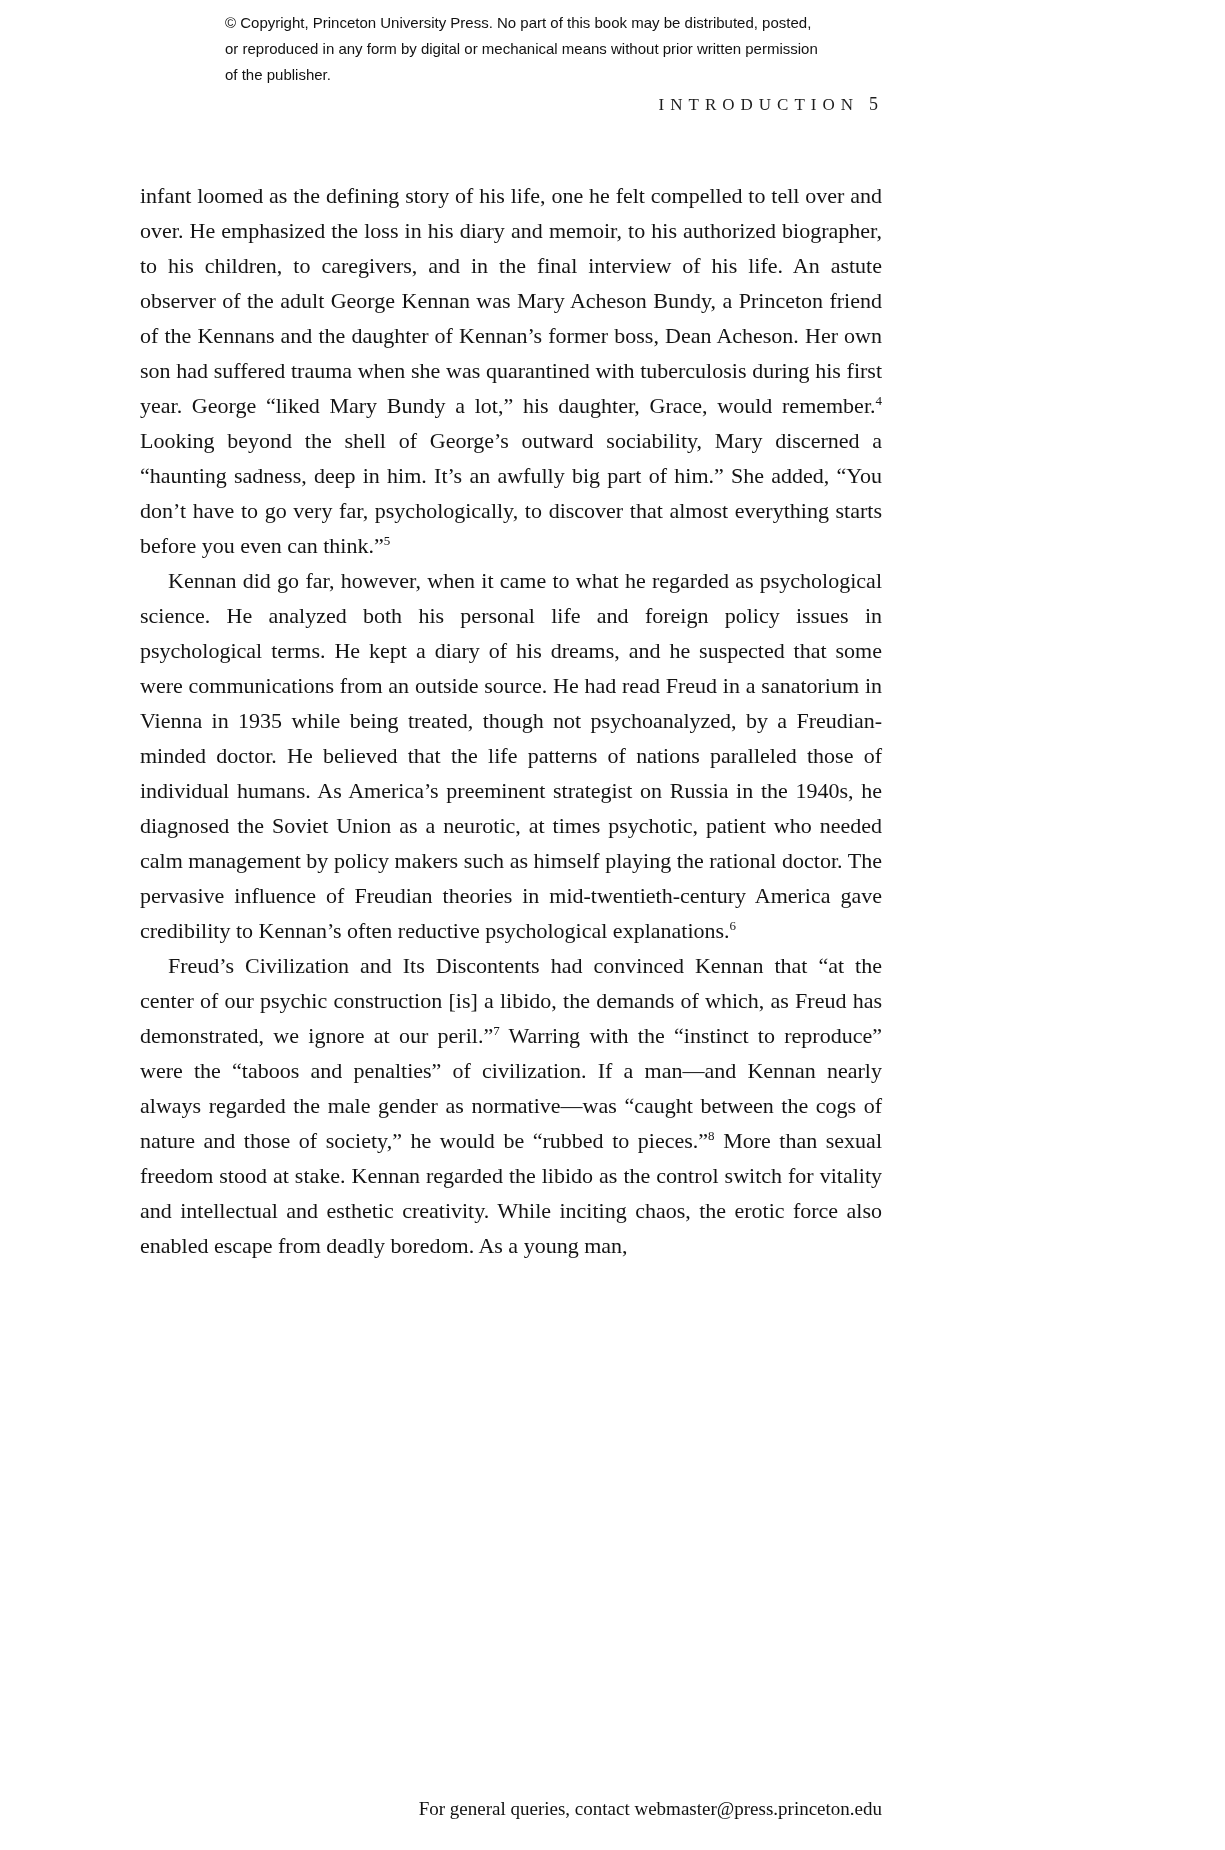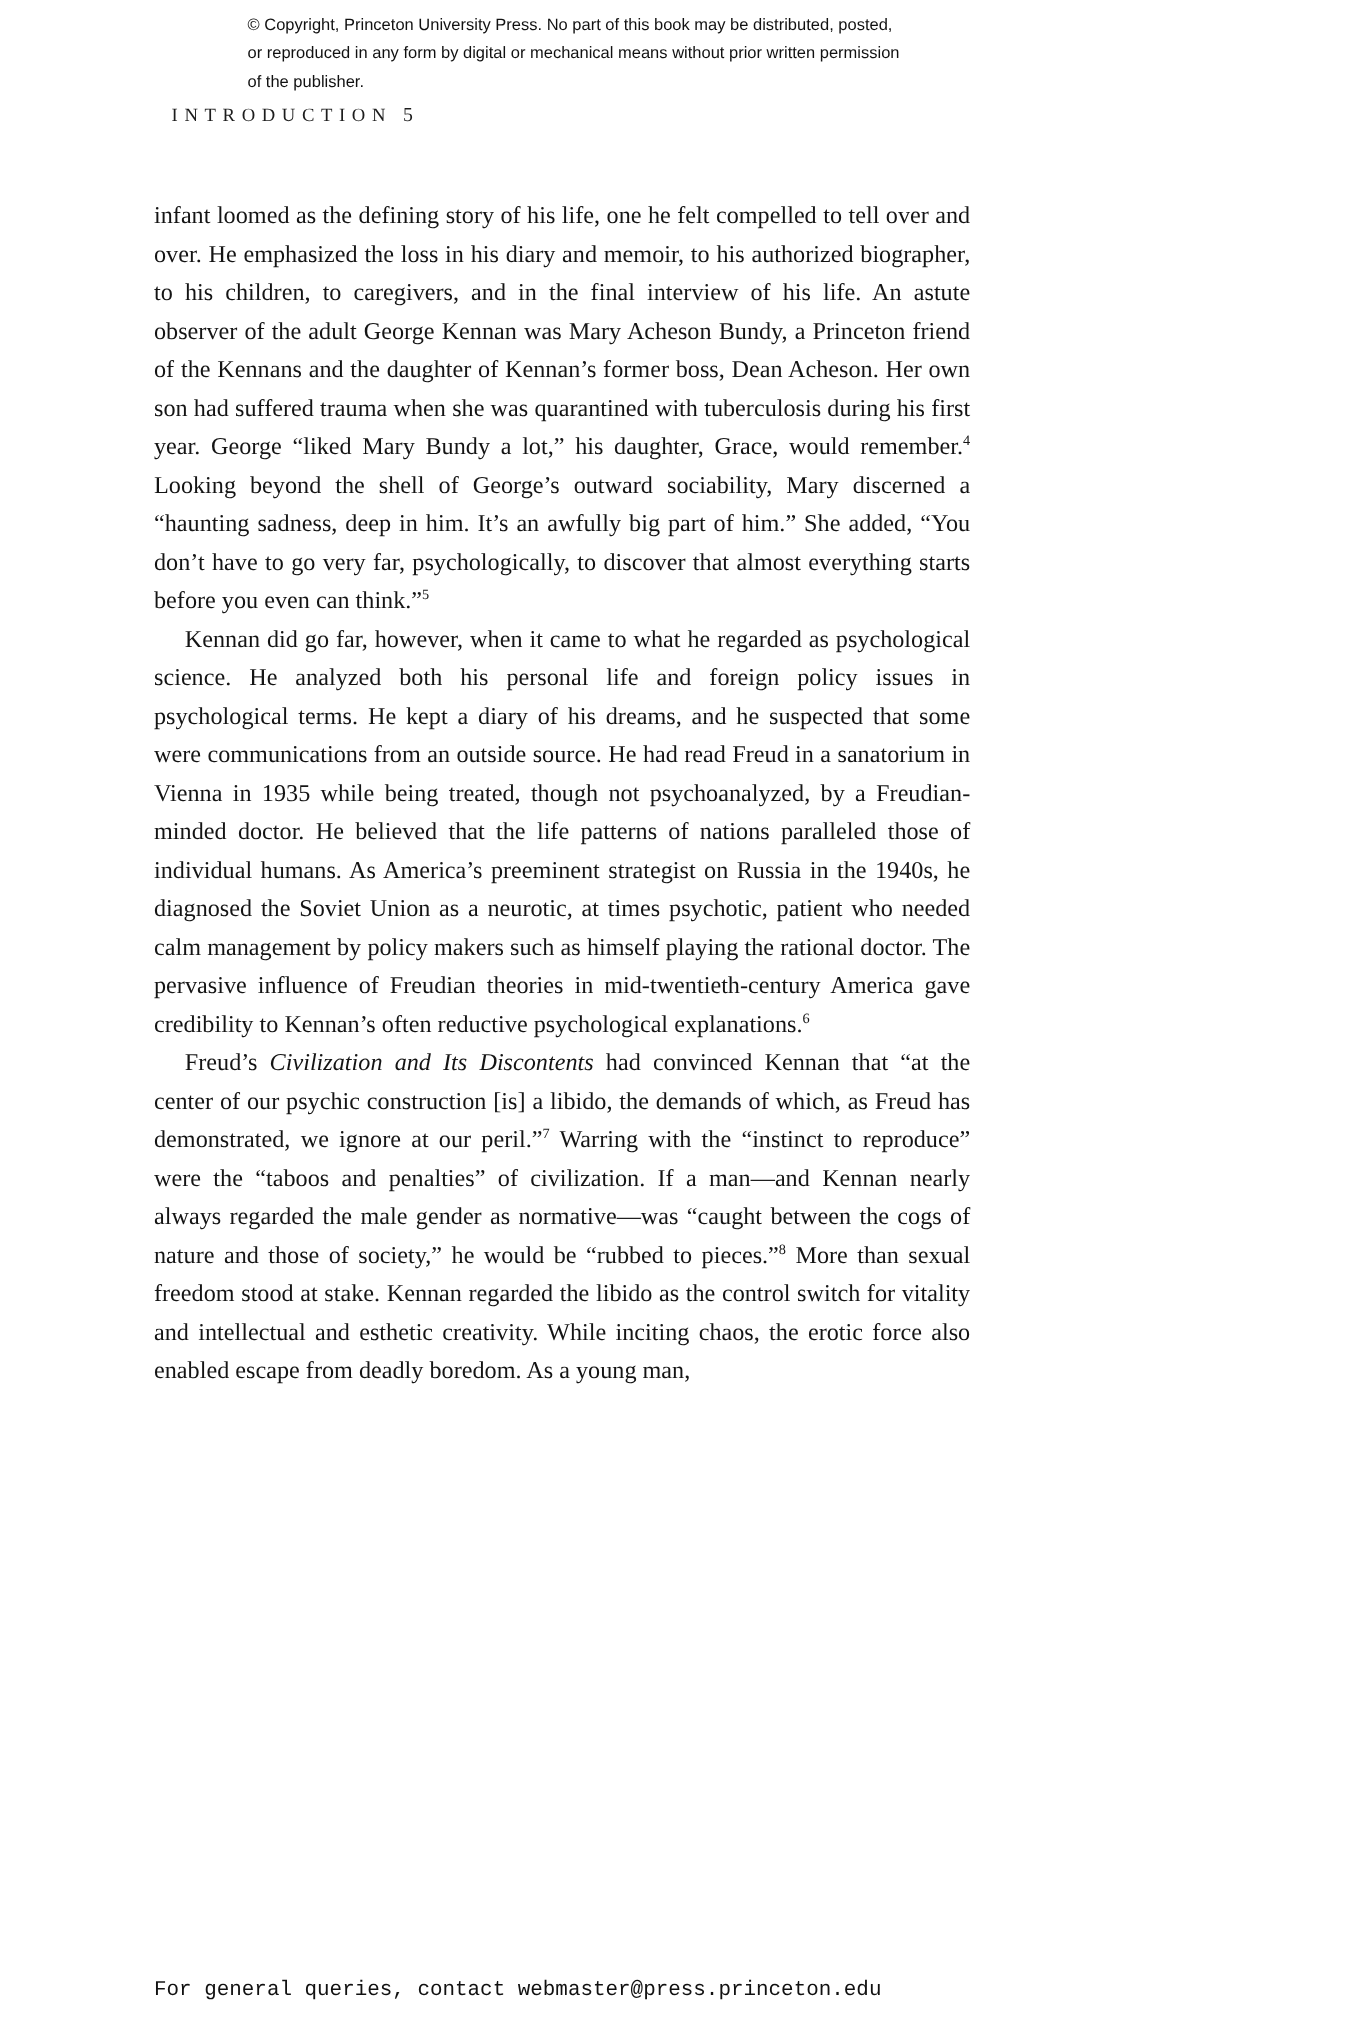--- a/index.html
+++ b/index.html
@@ -27,23 +27,23 @@
     width: 596px;
     font-family: "Liberation Sans", sans-serif;
     font-size: 15px;
     line-height: 26px;
     color: #111111;
     text-align: left;
   }
   .running-head {
     position: absolute;
     top: 94px;
-    left: 156px;
+    left: 136px;
     width: 742px;
-    text-align: left;
+    text-align: right;
     font-size: 17px;
     letter-spacing: 6px;
     color: #1d1d1d;
   }
   .running-head .pagenum {
     letter-spacing: 0;
     margin-left: 10px;
     font-size: 18px;
   }
   .body-text {
@@ -58,34 +58,33 @@
     margin-top: 40px;
   }
   .para {
     margin: 0;
     padding: 0;
   }
   .para.indent {
     text-indent: 28px;
   }
   .it {
-    font-style: italic;
   }
   sup.fn {
     font-size: 13px;
     line-height: 0;
     vertical-align: super;
   }
   .footer {
     position: absolute;
     top: 1798px;
     left: 140px;
     width: 742px;
-    text-align: left;
-    font-family: Liberation Mono, monospace;
+    text-align: right;
+    font-family: Liberation Serif, serif;
     font-size: 19px;
     color: #111111;
   }
 </style>
 </head>
 <body>
 
 <div class="page">
 
   <div class="copyright">© Copyright, Princeton University Press. No part of this book may be distributed, posted, or reproduced in any form by digital or mechanical means without prior written permission of the publisher.</div>

